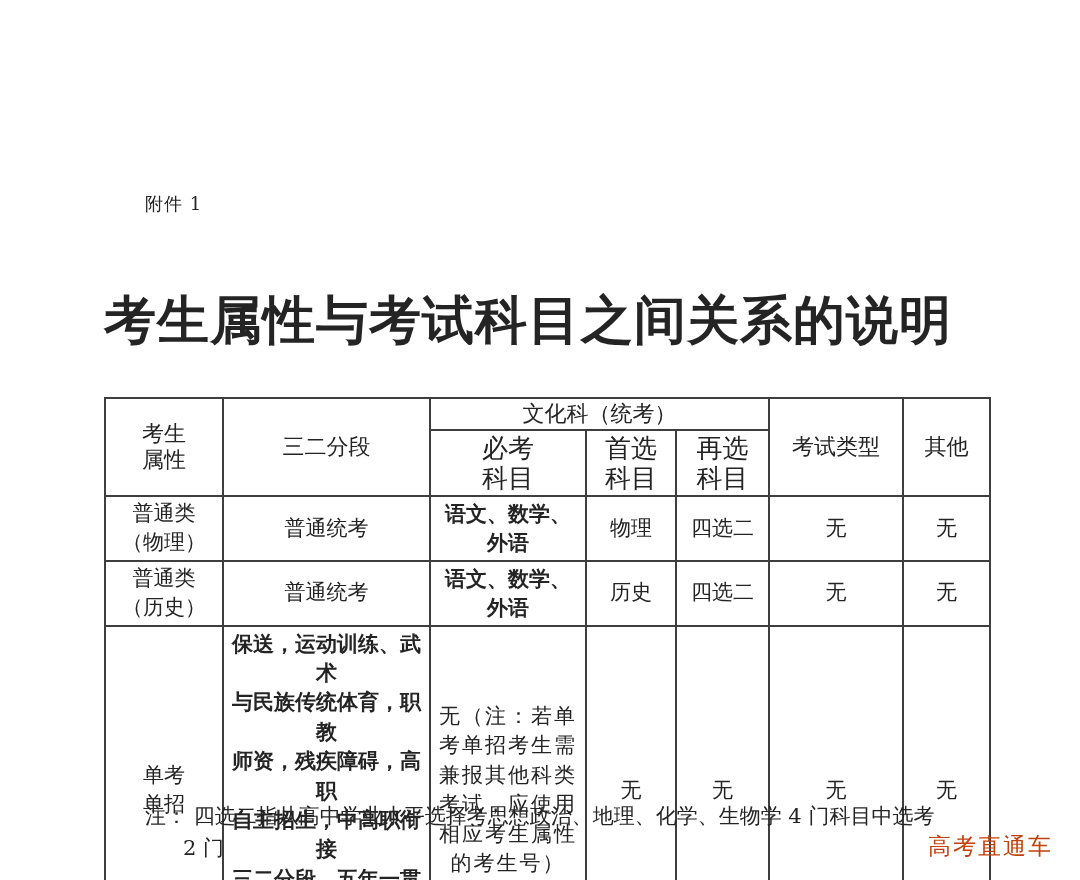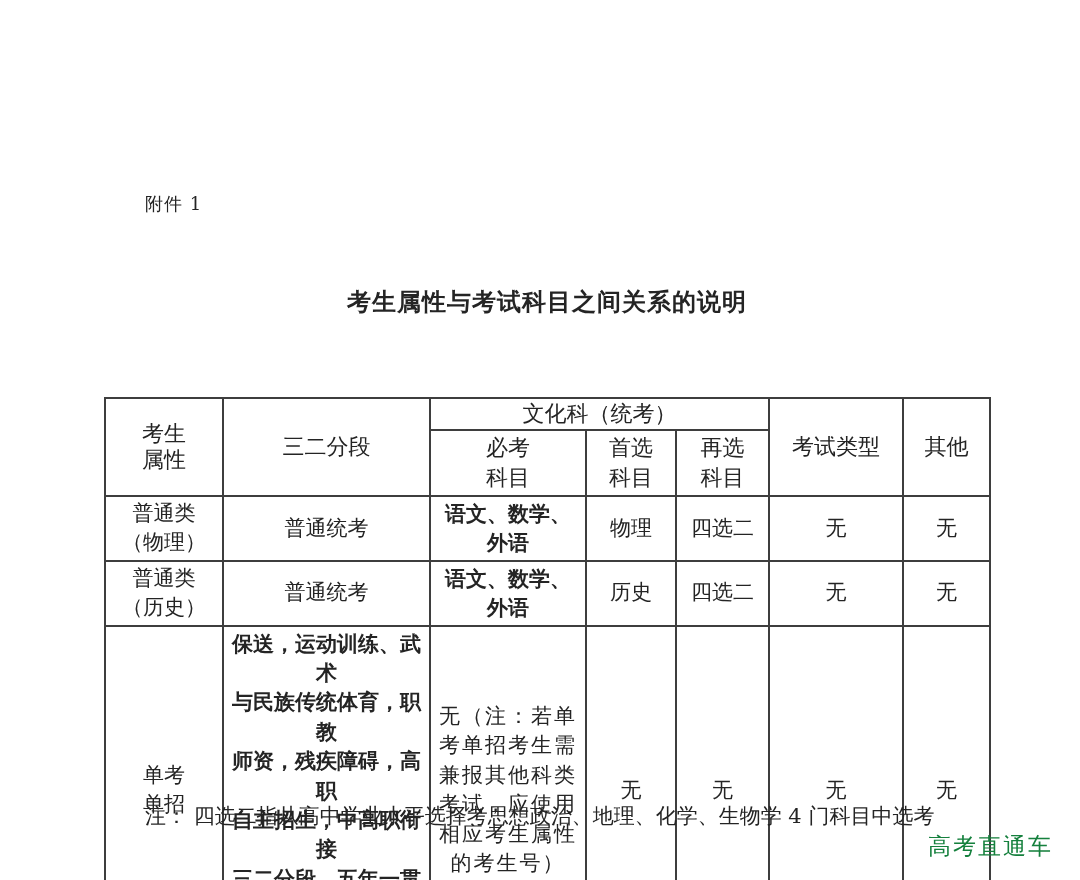--- a/index.html
+++ b/index.html
@@ -19,22 +19,22 @@
     top: 192px;
     font-size: 18px;
     letter-spacing: 1px;
   }
 
   .doc-title {
     position: absolute;
     left: 104px;
     top: 286px;
     width: 886px;
-    text-align: center;
-    font-size: 24px;
+    text-align: left;
+    font-size: 52px;
     font-weight: bold;
     letter-spacing: 1px;
     white-space: nowrap;
   }
 
   .table-wrap {
     position: absolute;
     left: 104px;
     top: 397px;
     width: 886px;
@@ -52,21 +52,21 @@
     font-size: 21px;
     line-height: 1.4;
     padding: 2px 4px;
     white-space: pre-line;
     overflow: hidden;
   }
 
   tr.hrow-a { height: 28px; }
   tr.hrow-a td { line-height: 26px; font-size: 22px; }
   tr.hrow-b { height: 66px; }
-  tr.hrow-b td { line-height: 30px; font-size: 22px; border-radius: 25px; }
+  tr.hrow-b td { line-height: 30px; font-size: 26px; border-radius: 25px; }
   td.h-span2 { font-size: 22px; }
 
   tr.row-0 { height: 64px; }
   tr.row-1 { height: 62px; }
   tr.row-2 { height: 178px; }
 
   td.cell-left {
     text-align: left;
     padding-left: 9px;
     padding-right: 2px;
@@ -89,21 +89,21 @@
   }
   .note .note-line-2 {
     margin-left: 38px;
   }
 
   .watermark {
     position: absolute;
     right: 27px;
     top: 831px;
     font-size: 23px;
-    color: #15803d;
+    color: #c2410c;
     font-family: "DejaVu Sans", "Liberation Sans", sans-serif;
     letter-spacing: 2px;
   }
 </style>
 </head>
 <body>
 
 <div class="attachment-label">附件 1</div>
 
 <div class="doc-title">考生属性与考试科目之间关系的说明</div>
@@ -180,15 +180,16 @@
         <td>无</td>
         <td>无</td>
         <td>无</td>
       </tr>
     </tbody>
   </table>
 </div>
 
 <div class="note">
   <div class="note-line-1">注： 四选二指从高中学业水平选择考思想政治、地理、化学、生物学 4 门科目中选考</div>
+  <div class="note-line-2">2 门</div>
 </div>
 
 <div class="watermark">高考直通车</div>
 
 </body></html>

